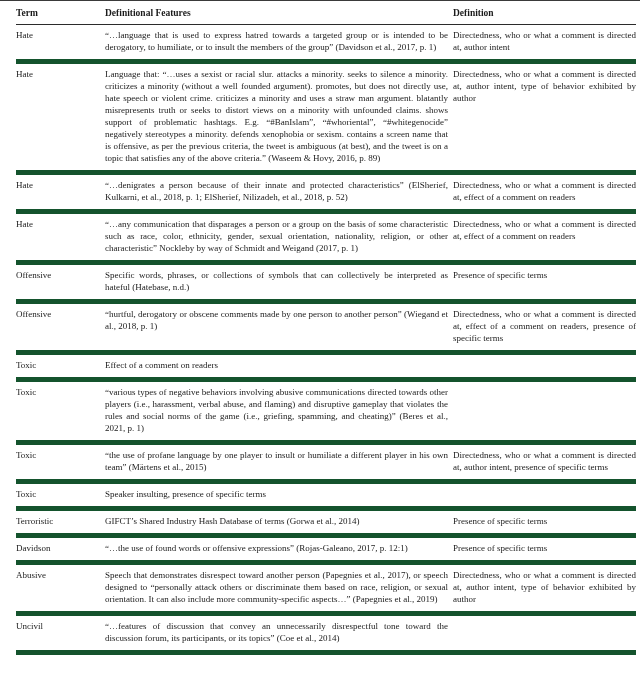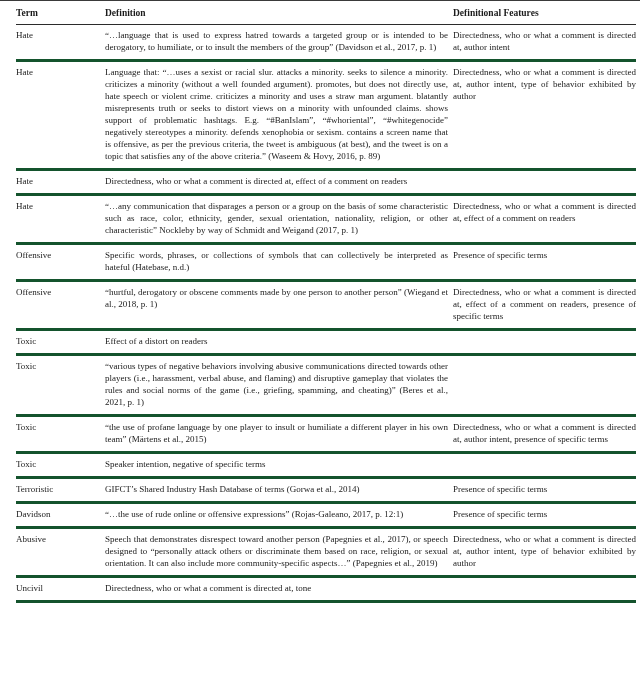--- a/index.html
+++ b/index.html
@@ -21,21 +21,21 @@
   .tbl {
     box-sizing: border-box;
     width: 100%;
     padding: 0 4px 0 16px;
     border-top: 1px solid #3a3a3a;
   }
   .row {
     display: grid;
     grid-template-columns: 84px 343px 1fr;
     column-gap: 5px;
-    border-bottom: 3px solid #14532d;
+    border-bottom: 5px solid #14532d;
     padding: 4px 0 6px 0;
   }
   .row.thead {
     border-bottom: 1.5px solid #2b2b2b;
     padding: 6px 0 5px 0;
   }
   .cell {
     font-size: 9px;
     line-height: 12px;
   }
@@ -49,38 +49,39 @@
   }
 </style>
 </head>
 <body>
 
 <div class="page">
   <div class="tbl">
 
     <div class="row thead">
       <div class="cell th term">Term</div>
+      <div class="cell th feat">Definitional Features</div>
       <div class="cell th def">Definition</div>
-      <div class="cell th feat">Definitional Features</div>
     </div>
 
     <div class="row">
       <div class="cell term">Hate</div>
       <div class="cell def">“…language that is used to express hatred towards a targeted group or is intended to be derogatory, to humiliate, or to insult the members of the group” (Davidson et al., 2017, p. 1)</div>
       <div class="cell feat">Directedness, who or what a comment is directed at, author intent</div>
     </div>
 
     <div class="row">
       <div class="cell term">Hate</div>
       <div class="cell def">Language that: “…uses a sexist or racial slur. attacks a minority. seeks to silence a minority. criticizes a minority (without a well founded argument). promotes, but does not directly use, hate speech or violent crime. criticizes a minority and uses a straw man argument. blatantly misrepresents truth or seeks to distort views on a minority with unfounded claims. shows support of problematic hashtags. E.g. “#BanIslam”, “#whoriental”, “#whitegenocide” negatively stereotypes a minority. defends xenophobia or sexism. contains a screen name that is offensive, as per the previous criteria, the tweet is ambiguous (at best), and the tweet is on a topic that satisfies any of the above criteria.” (Waseem &amp; Hovy, 2016, p. 89)</div>
       <div class="cell feat">Directedness, who or what a comment is directed at, author intent, type of behavior exhibited by author</div>
     </div>
 
     <div class="row">
       <div class="cell term">Hate</div>
+      <div class="cell def">“…denigrates a person because of their innate and protected characteristics” (ElSherief, Kulkarni, et al., 2018, p. 1; ElSherief, Nilizadeh, et al., 2018, p. 52)</div>
       <div class="cell feat">Directedness, who or what a comment is directed at, effect of a comment on readers</div>
     </div>
 
     <div class="row">
       <div class="cell term">Hate</div>
       <div class="cell def">“…any communication that disparages a person or a group on the basis of some characteristic such as race, color, ethnicity, gender, sexual orientation, nationality, religion, or other characteristic” Nockleby by way of Schmidt and Weigand (2017, p. 1)</div>
       <div class="cell feat">Directedness, who or what a comment is directed at, effect of a comment on readers</div>
     </div>
 
     <div class="row">
@@ -90,56 +91,56 @@
     </div>
 
     <div class="row">
       <div class="cell term">Offensive</div>
       <div class="cell def">“hurtful, derogatory or obscene comments made by one person to another person” (Wiegand et al., 2018, p. 1)</div>
       <div class="cell feat">Directedness, who or what a comment is directed at, effect of a comment on readers, presence of specific terms</div>
     </div>
 
     <div class="row">
       <div class="cell term">Toxic</div>
-      <div class="cell feat">Effect of a distort on readers</div>
+      <div class="cell feat">Effect of a comment on readers</div>
     </div>
 
     <div class="row">
       <div class="cell term">Toxic</div>
       <div class="cell def">“various types of negative behaviors involving abusive communications directed towards other players (i.e., harassment, verbal abuse, and flaming) and disruptive gameplay that violates the rules and social norms of the game (i.e., griefing, spamming, and cheating)” (Beres et al., 2021, p. 1)</div>
     </div>
 
     <div class="row">
       <div class="cell term">Toxic</div>
       <div class="cell def">“the use of profane language by one player to insult or humiliate a different player in his own team” (Märtens et al., 2015)</div>
       <div class="cell feat">Directedness, who or what a comment is directed at, author intent, presence of specific terms</div>
     </div>
 
     <div class="row">
       <div class="cell term">Toxic</div>
-      <div class="cell feat">Speaker intention, negative of specific terms</div>
+      <div class="cell feat">Speaker insulting, presence of specific terms</div>
     </div>
 
     <div class="row">
       <div class="cell term">Terroristic</div>
       <div class="cell def">GIFCT’s Shared Industry Hash Database of terms (Gorwa et al., 2014)</div>
       <div class="cell feat">Presence of specific terms</div>
     </div>
 
     <div class="row">
       <div class="cell term">Davidson</div>
-      <div class="cell def">“…the use of rude online or offensive expressions” (Rojas-Galeano, 2017, p. 12:1)</div>
+      <div class="cell def">“…the use of found words or offensive expressions” (Rojas-Galeano, 2017, p. 12:1)</div>
       <div class="cell feat">Presence of specific terms</div>
     </div>
 
     <div class="row">
       <div class="cell term">Abusive</div>
       <div class="cell def">Speech that demonstrates disrespect toward another person (Papegnies et al., 2017), or speech designed to “personally attack others or discriminate them based on race, religion, or sexual orientation. It can also include more community-specific aspects…” (Papegnies et al., 2019)</div>
       <div class="cell feat">Directedness, who or what a comment is directed at, author intent, type of behavior exhibited by author</div>
     </div>
 
     <div class="row">
       <div class="cell term">Uncivil</div>
-      <div class="cell feat">Directedness, who or what a comment is directed at, tone</div>
+      <div class="cell def">“…features of discussion that convey an unnecessarily disrespectful tone toward the discussion forum, its participants, or its topics” (Coe et al., 2014)</div>
     </div>
 
   </div>
 </div>
 
 </body></html>

